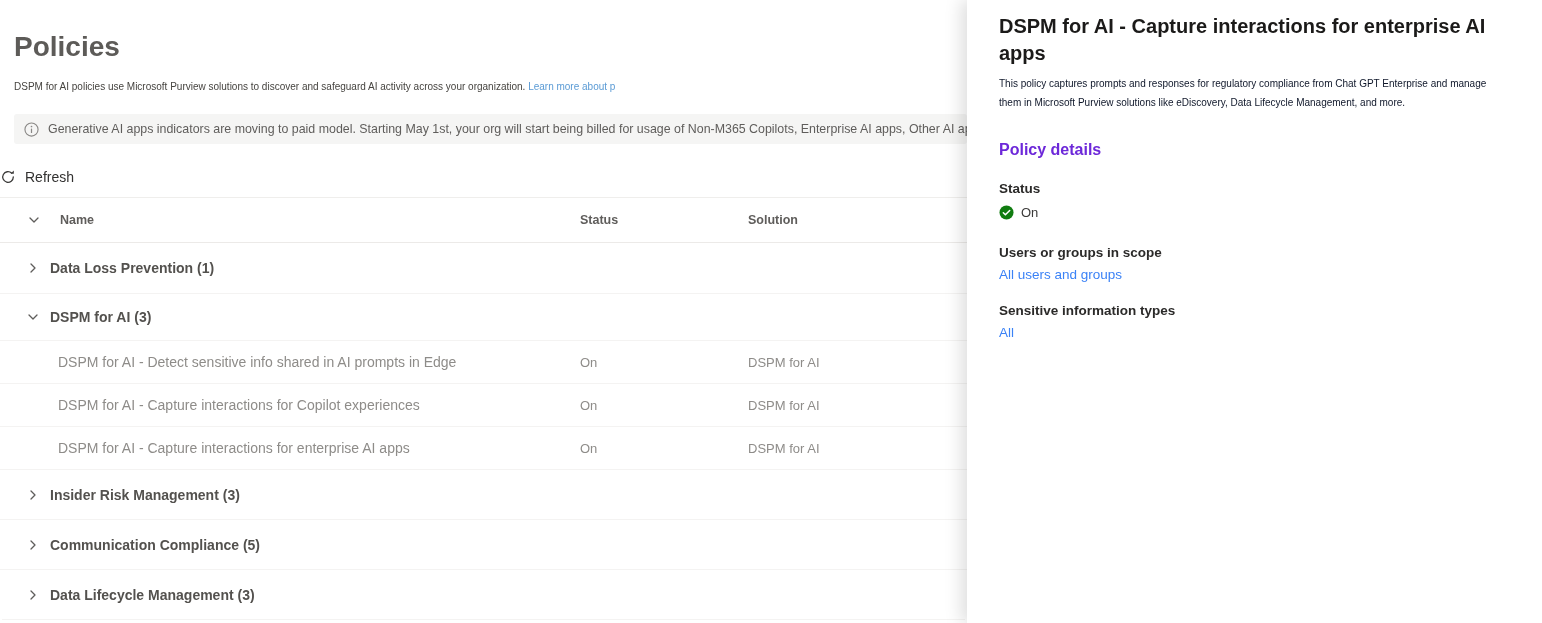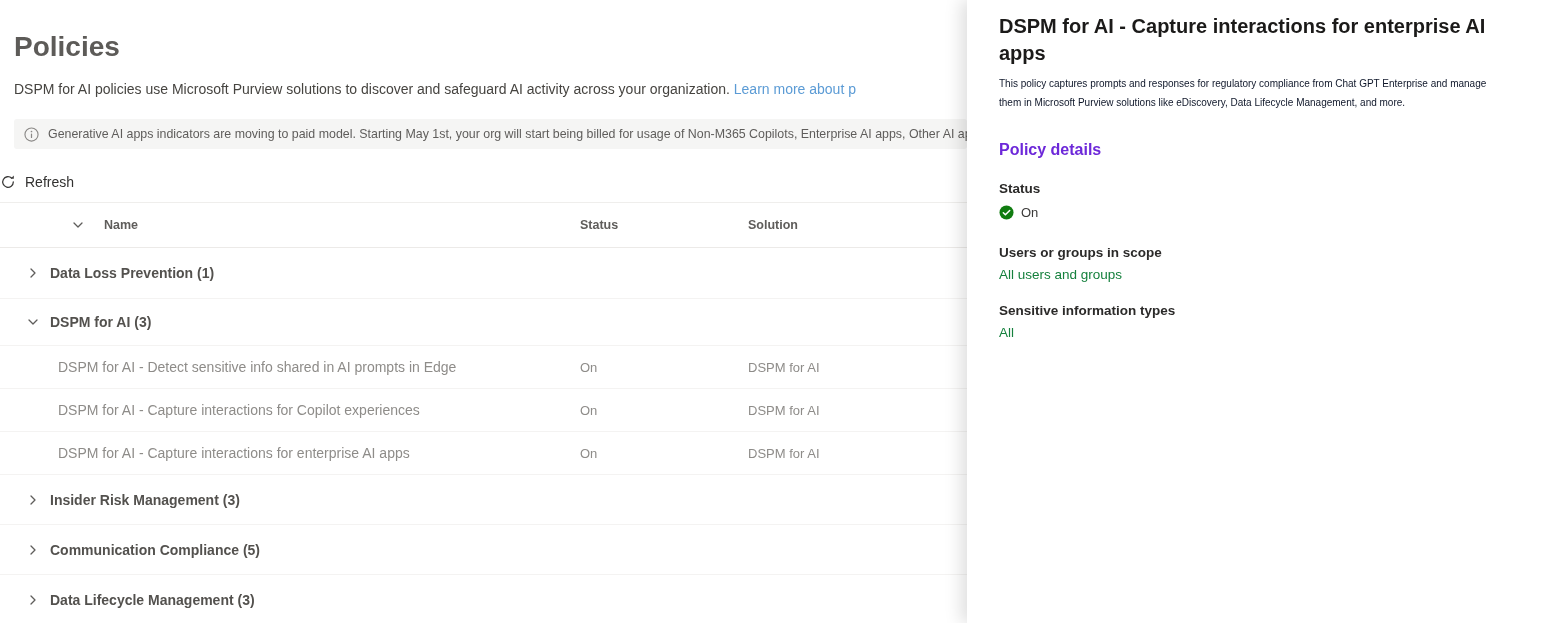--- a/index.html
+++ b/index.html
@@ -3,36 +3,36 @@
 <meta charset="utf-8">
 <style>
   * { margin:0; padding:0; box-sizing:border-box; }
   html,body { width:1542px; height:623px; background:#ffffff; overflow:hidden;
     font-family:"Liberation Sans","DejaVu Sans",sans-serif; }
   .stage { position:relative; width:1542px; height:623px; background:#fff; }
 
   
   .main { position:absolute; left:0; top:16px; width:967px; height:623px; overflow:hidden; background:#fff;border-radius:30px; }
   .page-title { margin:15px 0 0 14px; font-size:28px; font-weight:600; color:#5d5b58; }
-  .page-desc { margin:18px 0 0 14px; font-size:14px; color:#464440; white-space:nowrap; overflow:hidden; width:953px; }
+  .page-desc { margin:18px 0 0 14px; font-size:10px; color:#464440; white-space:nowrap; overflow:hidden; width:953px; }
   .page-desc a { color:#5b9bd5; text-decoration:none; cursor:pointer; }
 
   .banner { margin:22px 0 0 14px; width:953px; height:30px; background:#f5f5f4; border-radius:3px;
     display:flex; align-items:center; gap:9px; padding-left:10px; white-space:nowrap; overflow:hidden; }
   .banner .txt { font-size:12.4px; color:#5f5d5b; }
   .info-ic { flex:0 0 auto; width:15px; height:15px; }
 
   .toolbar { margin-top:13px; height:40px; display:flex; align-items:center; }
   .refresh-btn { display:flex; align-items:center; gap:9px; font-size:14px; color:#323130;
     background:none; border:none; cursor:pointer; font-family:inherit; }
 
   .divider { border-top:1px solid #efeeec; }
 
   .thead { position:relative; height:45px; display:flex; align-items:center;
-    font-size:12.5px; font-weight:600; color:#5f5d5b; border-bottom:1px solid #eceae8;padding-left:44px; }
+    font-size:12.5px; font-weight:600; color:#5f5d5b; border-bottom:1px solid #eceae8; }
   .thead .chev { margin-left:28px; display:flex; }
   .thead .th-name { margin-left:20px; }
 
   .row-group { position:relative; height:50px; display:flex; align-items:center;
     font-size:14px; font-weight:600; color:#53514e; border-bottom:1px solid #f4f3f2; cursor:pointer; }
   .row-group .chev { margin-left:27px; display:flex; }
   .row-group .g-label { margin-left:11px; }
   .row-group.h47 { height:47px; }
 
   .row-child { position:relative; height:43px; display:flex; align-items:center;
@@ -43,21 +43,21 @@
   .col-solution { position:absolute; left:748px; font-size:13px; color:#8e8c89; }
   .thead .col-status, .thead .col-solution { font-size:12.5px; color:#5f5d5b; }
 
   
   .panel { position:absolute; right:0; top:0; width:575px; height:623px; background:#fff;
     box-shadow:-6px 0 16px rgba(0,0,0,0.13); padding:13px 36px 0 32px; }
   .panel-title { font-size:20px; font-weight:700; color:#1b1a19; line-height:27px; }
   .panel-desc { margin-top:7px; font-size:10px; line-height:19px; color:#0f172a; }
   .details-h { margin-top:29px; font-size:16px; font-weight:700; color:#6d28d9; }
   .fld-label { font-size:13.5px; font-weight:600; color:#2b2a29; }
-  .fld-value { font-size:13.5px; color:#15803d; }
+  .fld-value { font-size:13.5px; color:#3b82f6; }
   .mt22 { margin-top:22px; } .mt24 { margin-top:25px; } .mt20 { margin-top:21px; }
   .mt7 { margin-top:7px; }
   .status-row { margin-top:9px; display:flex; align-items:center; gap:7px; font-size:13px; color:#3b3a39; }
   .chk-ic { width:15px; height:15px; display:block; }
 </style>
 </head>
 <body>
 
 <div class="stage">
 

